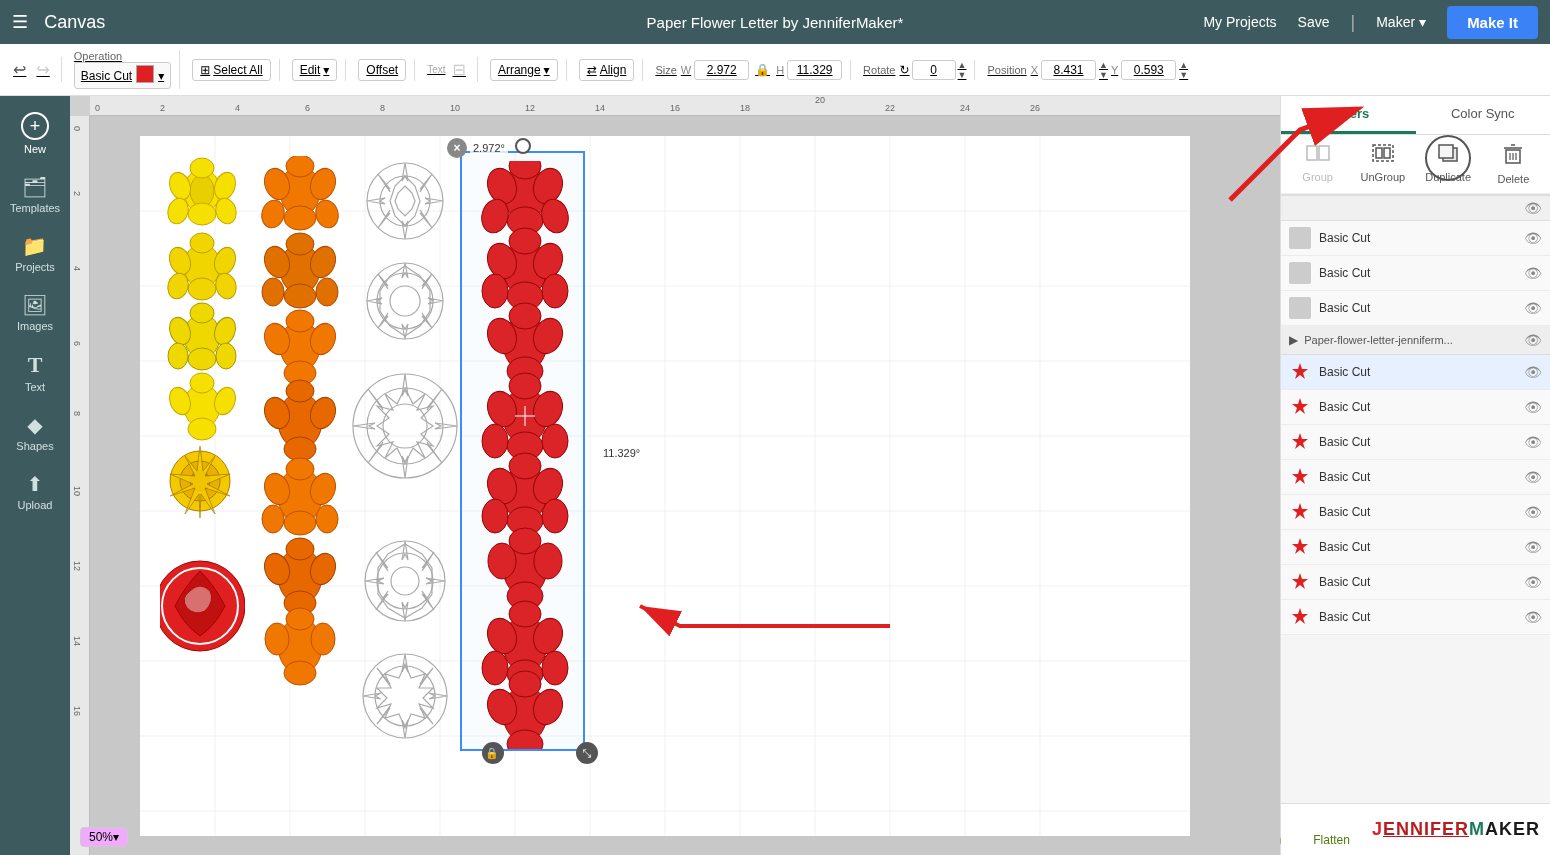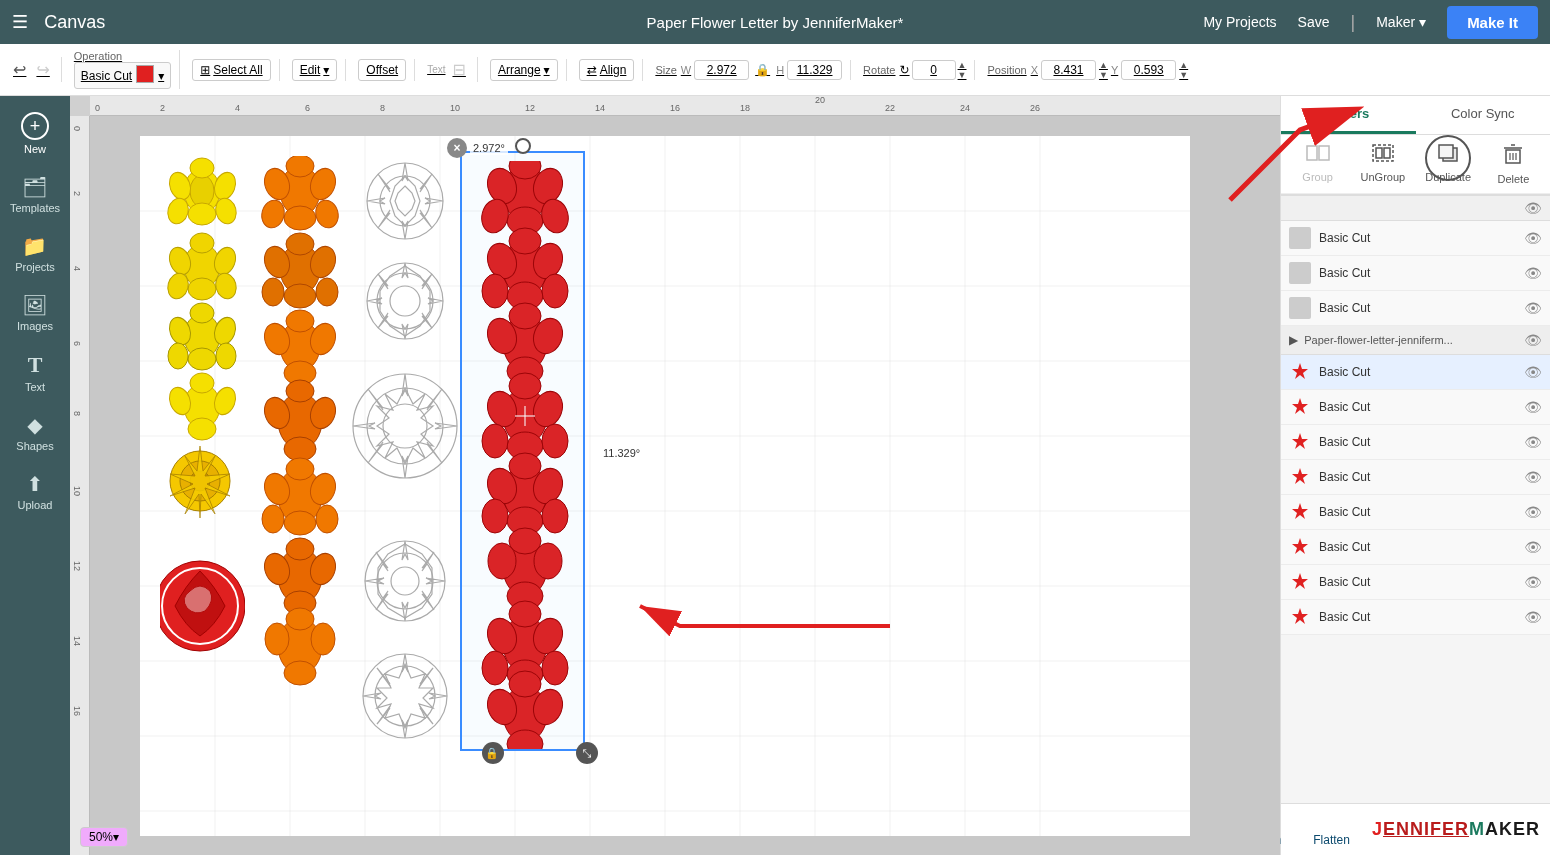--- a/index.html
+++ b/index.html
@@ -208,21 +208,21 @@
       background: #fff;
       border-top: 1px solid #ddd;
       padding: 4px 10px;
       display: flex;
       justify-content: flex-end;
       align-items: center;
       gap: 12px;
     }
     .bottom-btn {
       font-size: 12px;
-      color: #0c4a6e;
+      color: #4d7c0f;
       cursor: pointer;
       padding: 4px 10px;
       border-radius: 3px;
       background: none;
       border: none;
       margin-top: 21px;
     }
     .brand-logo {
       font-size: 18px;
       font-weight: 900;

